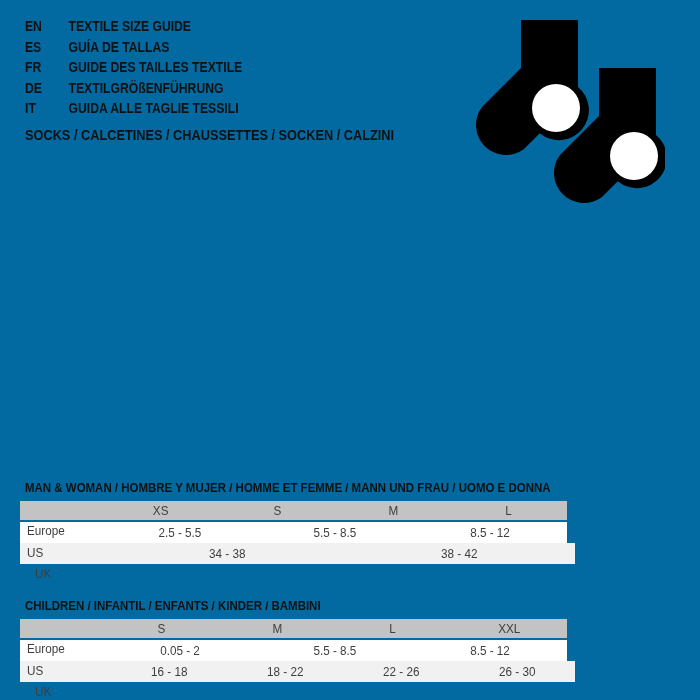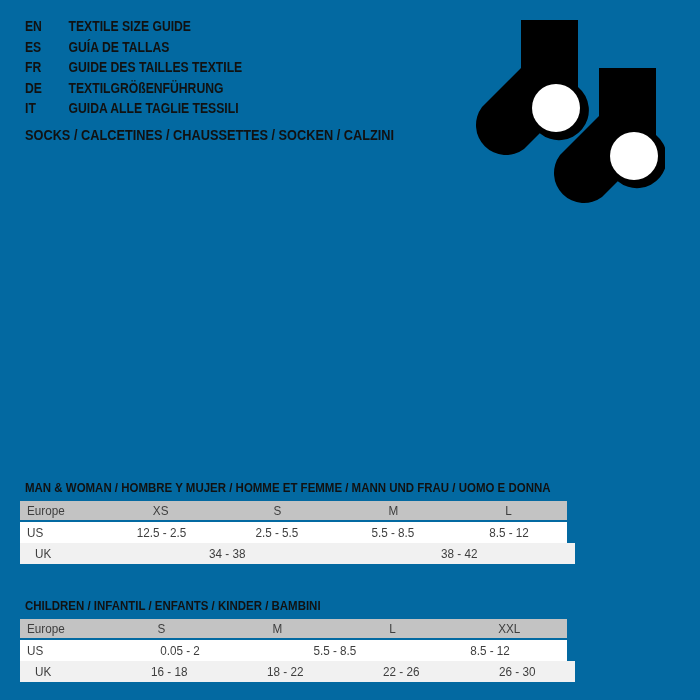--- a/index.html
+++ b/index.html
@@ -75,20 +75,21 @@
   .t-data { height: 21px; line-height: 21px; }
   .row-us { background: #ffffff; }
   .row-uk { background: #f1f1f1; padding-left: 8px; }
   .cell { font-size: 13px; color: #3e3e3e; overflow: visible; }
   .cell-region {
     width: 83px;
     flex: 0 0 83px;
     text-align: left;
     padding-left: 7px;
     box-sizing: border-box;
+    margin-top: 20px;
   }
   .cell-size { flex: 1 1 0; text-align: center; text-decoration: underline; }
   .cell span { display: inline-block; white-space: nowrap; transform: scaleX(0.9); }
   .cell-region span { transform-origin: 0 50%; }
   .cell-size span { transform-origin: 50% 50%; }
 </style>
 </head>
 <body>
 
 <div class="page">
@@ -129,21 +130,20 @@
     <div class="size-table">
       <div class="t-row t-head">
         <div class="cell cell-region"><span>Europe</span></div>
         <div class="cell cell-size"><span>XS</span></div>
         <div class="cell cell-size"><span>S</span></div>
         <div class="cell cell-size"><span>M</span></div>
         <div class="cell cell-size"><span>L</span></div>
       </div>
       <div class="t-row t-data row-us">
         <div class="cell cell-region"><span>US</span></div>
-        <div class="cell cell-size"><span>12.5 - 2.5</span></div>
         <div class="cell cell-size"><span>2.5 - 5.5</span></div>
         <div class="cell cell-size"><span>5.5 - 8.5</span></div>
         <div class="cell cell-size"><span>8.5 - 12</span></div>
       </div>
       <div class="t-row t-data row-uk">
         <div class="cell cell-region"><span>UK</span></div>
         <div class="cell cell-size"><span>34 - 38</span></div>
         <div class="cell cell-size"><span>38 - 42</span></div>
       </div>
     </div>

